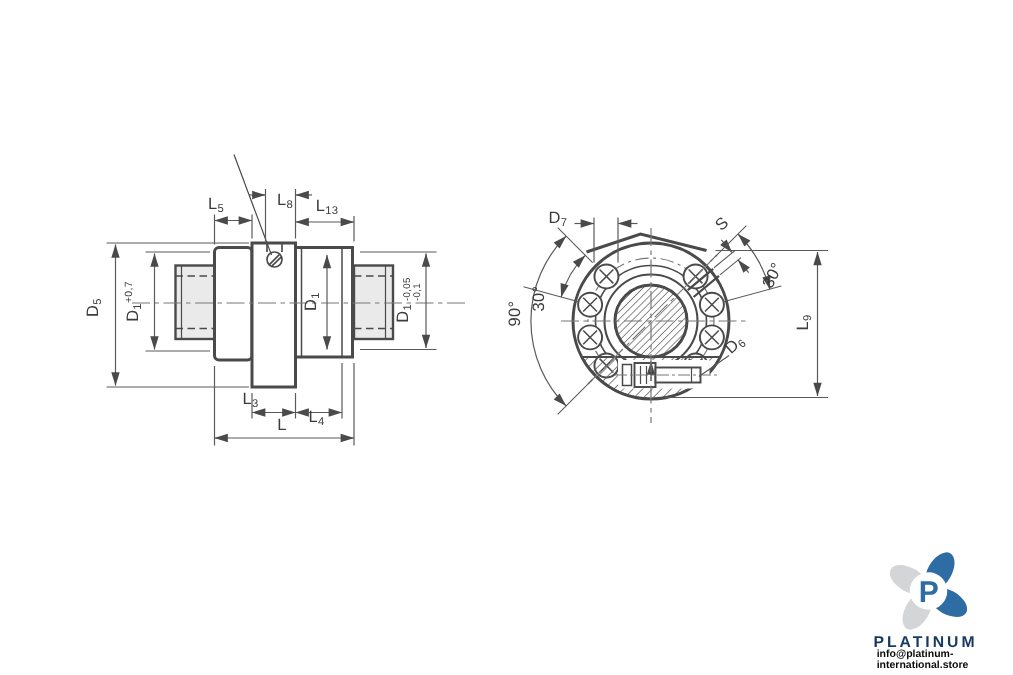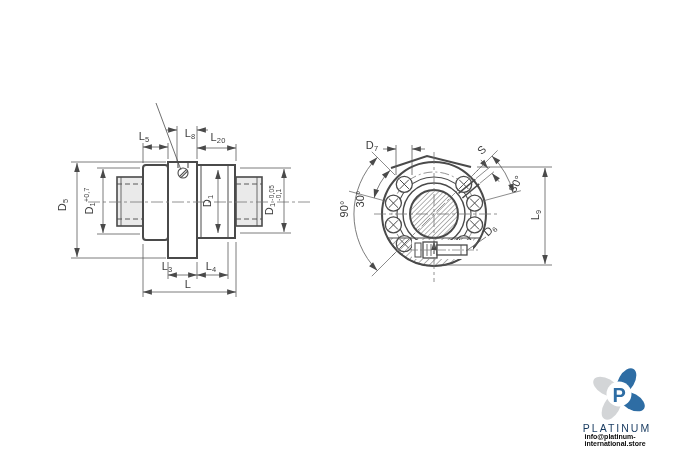--- a/index.html
+++ b/index.html
@@ -8,21 +8,21 @@
   .stage svg.art{position:absolute;left:0;top:0;}
   .lbl{position:absolute;transform:translate(-50%,-50%);font-size:11px;color:#3c3c3c;
        white-space:nowrap;letter-spacing:.2px;line-height:11px;}
   .lbl sub{font-size:7.5px;vertical-align:-2px;}
   .lbl sup{font-size:7px;vertical-align:4px;}
   .r90{transform:translate(-50%,-50%) rotate(-90deg);}
   .r42n{transform:translate(-50%,-50%) rotate(-42deg);}
   .r64n{transform:translate(-50%,-50%) rotate(-64deg);}
   .tolstack{display:inline-flex;flex-direction:column;font-size:6.5px;line-height:6.5px;
             vertical-align:-1px;margin-left:2px;}
-  .brand{position:absolute;transform:translate(-50%,-50%);font-weight:normal;font-size:10.5px;
+  .brand{position:absolute;transform:translate(-50%,-50%);font-weight:bold;font-size:10.5px;
          letter-spacing:2px;color:#16395f;text-align:right;}
   .email{position:absolute;transform:translate(-50%,-50%);font-weight:600;font-size:7px;
          color:#0a0a0a;letter-spacing:0;}
 </style>
 </head>
 <body>
 
 <div class="stage">
 
 <svg class="art" width="675" height="450" viewBox="0 0 675 450">
@@ -230,28 +230,28 @@
         </g>
     <circle cx="0" cy="0" r="12.5" fill="#ffffff"></circle>
     <text x="-6.5" y="7.5" font-family="Liberation Sans, sans-serif" font-size="20" font-weight="bold" fill="#2e6da4">P</text>
   </g>
 </svg>
 
 <div class="lbl r90" style="left:64px;top:205px"><span>D</span><sub>5</sub></div>
 <div class="lbl r90" style="left:89px;top:201px"><span>D</span><sub>1</sub><sup>+0,7</sup></div>
 <div class="lbl" style="left:144px;top:138px"><span>L</span><sub>5</sub></div>
 <div class="lbl" style="left:190px;top:135px"><span>L</span><sub>8</sub></div>
-<div class="lbl" style="left:218px;top:139px"><span>L</span><sub>20</sub></div>
+<div class="lbl" style="left:218px;top:139px"><span>L</span><sub>13</sub></div>
 <div class="lbl r90" style="left:209px;top:201px"><span>D</span><sub>1</sub></div>
 <div class="lbl r90" style="left:273px;top:200px"><span>D</span><sub>1</sub><span class="tolstack">
         <span>-0,05</span>
         <span>-0,1</span>
       </span></div>
 <div class="lbl" style="left:167px;top:268px"><span>L</span><sub>3</sub></div>
-<div class="lbl" style="left:211px;top:268px"><span>L</span><sub>4</sub></div>
+<div class="lbl" style="left:211px;top:280px"><span>L</span><sub>4</sub></div>
 <div class="lbl" style="left:188px;top:284px"><span>L</span></div>
 
 <div class="lbl" style="left:372px;top:147px"><span>D</span><sub>7</sub></div>
 <div class="lbl r42n" style="left:482px;top:150px"><span>S</span></div>
 <div class="lbl r64n" style="left:516px;top:184px"><span>30°</span></div>
 <div class="lbl r90" style="left:360px;top:199px"><span>30°</span></div>
 <div class="lbl r90" style="left:344px;top:209px"><span>90°</span></div>
 <div class="lbl r90" style="left:537px;top:215px"><span>L</span><sub>9</sub></div>
 <div class="lbl r42n" style="left:491px;top:231px"><span>D</span><sub>6</sub></div>
 

